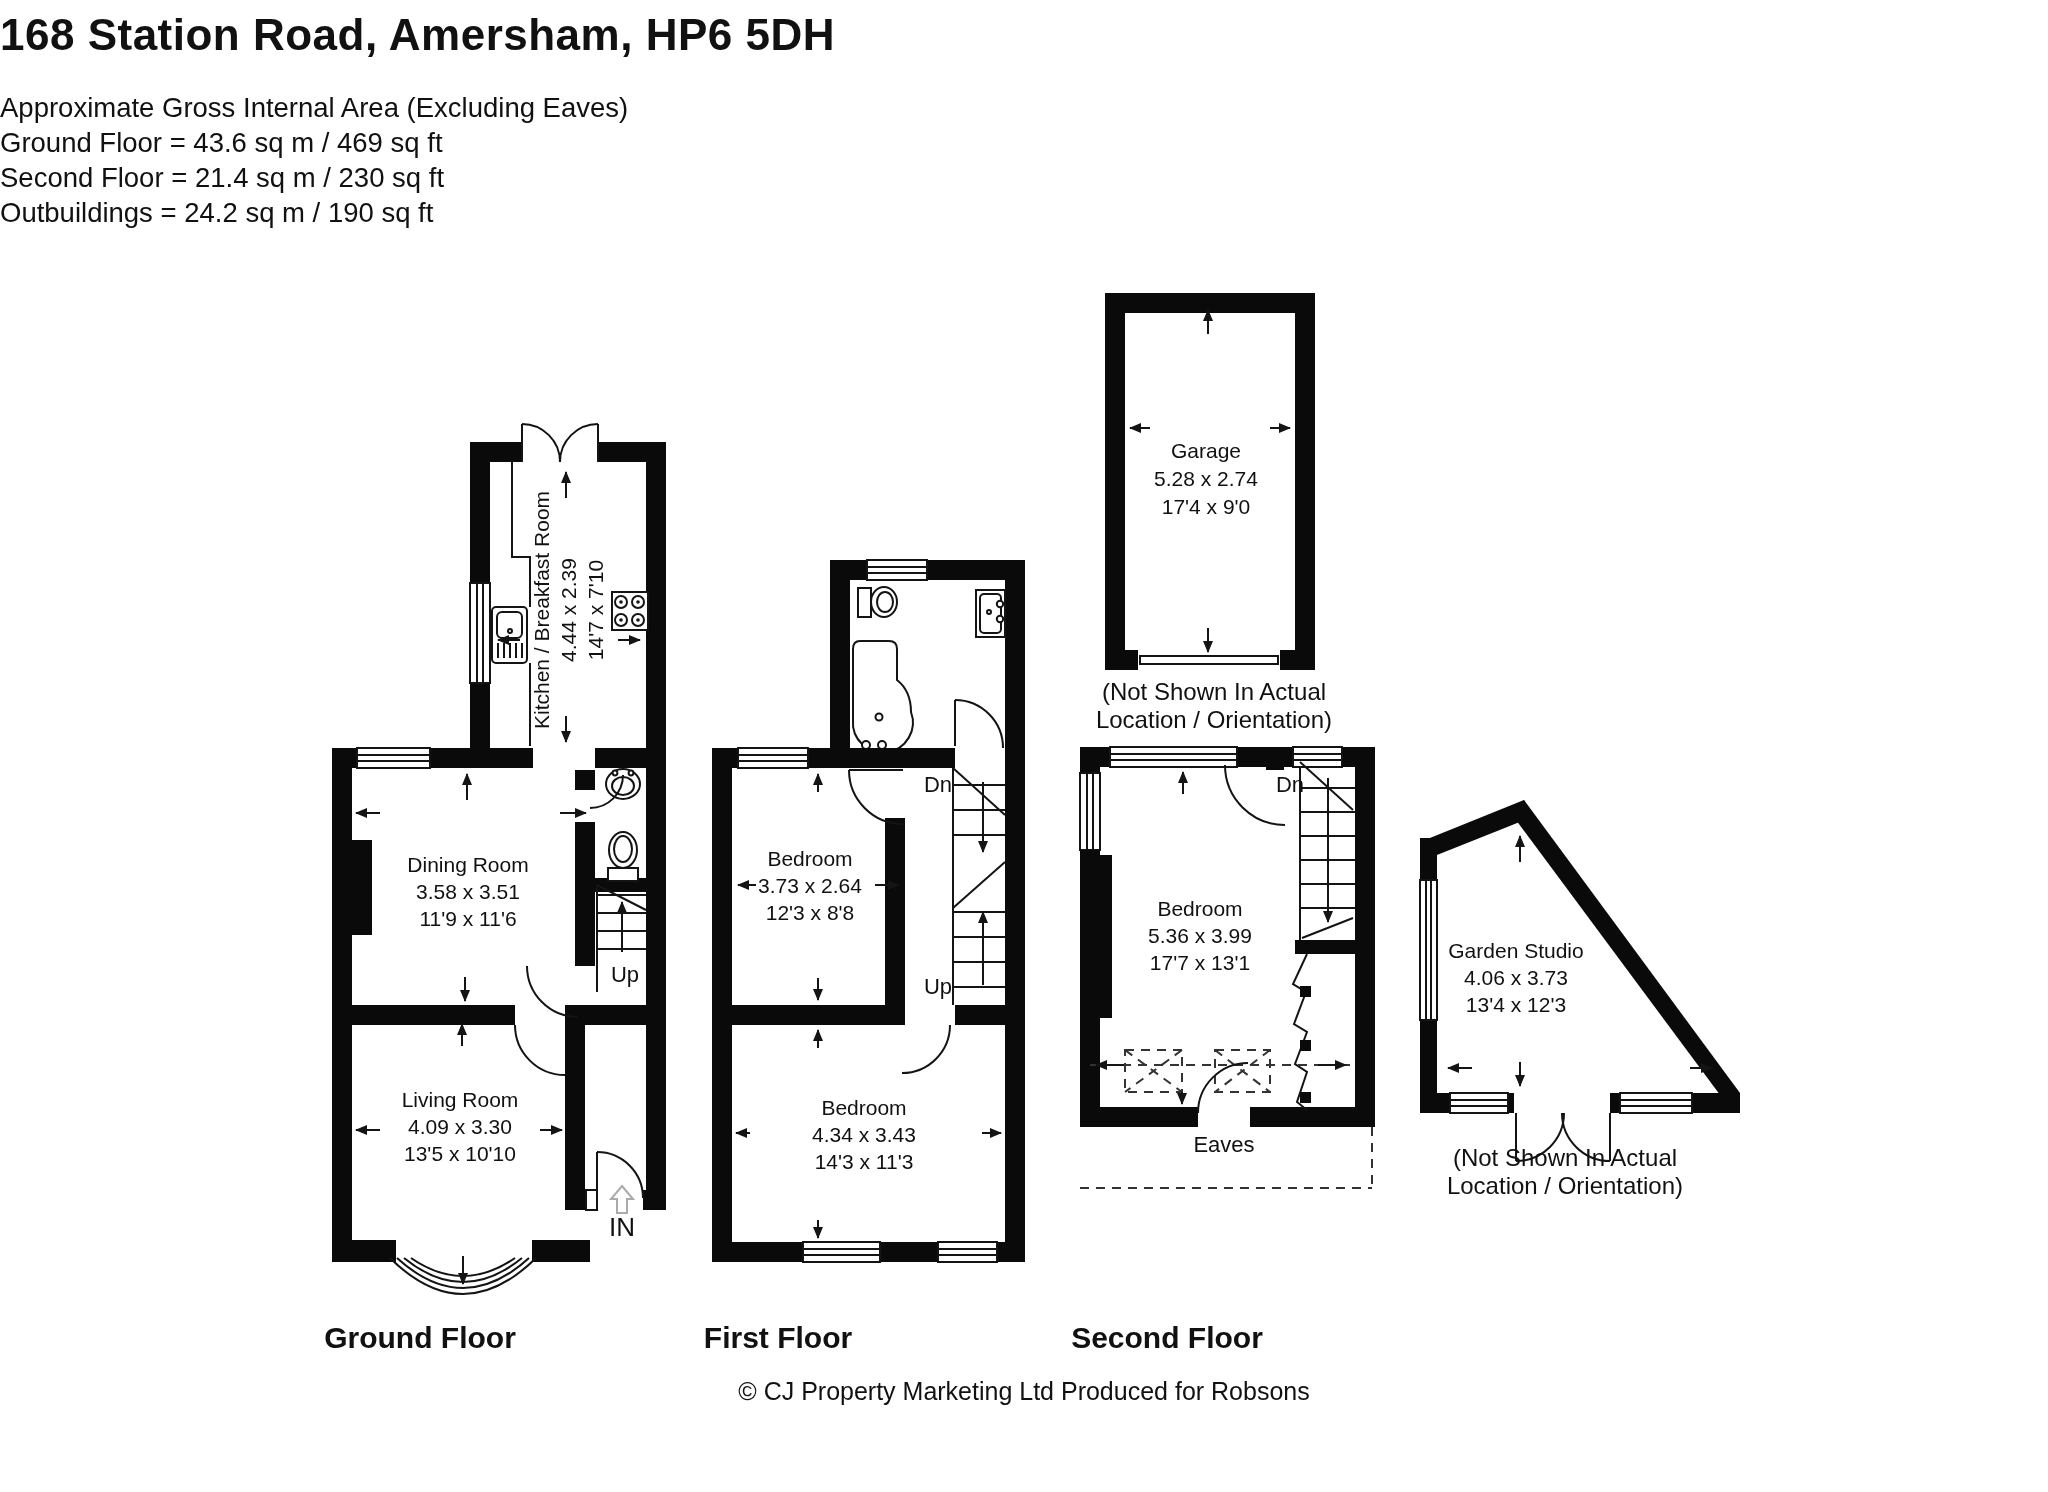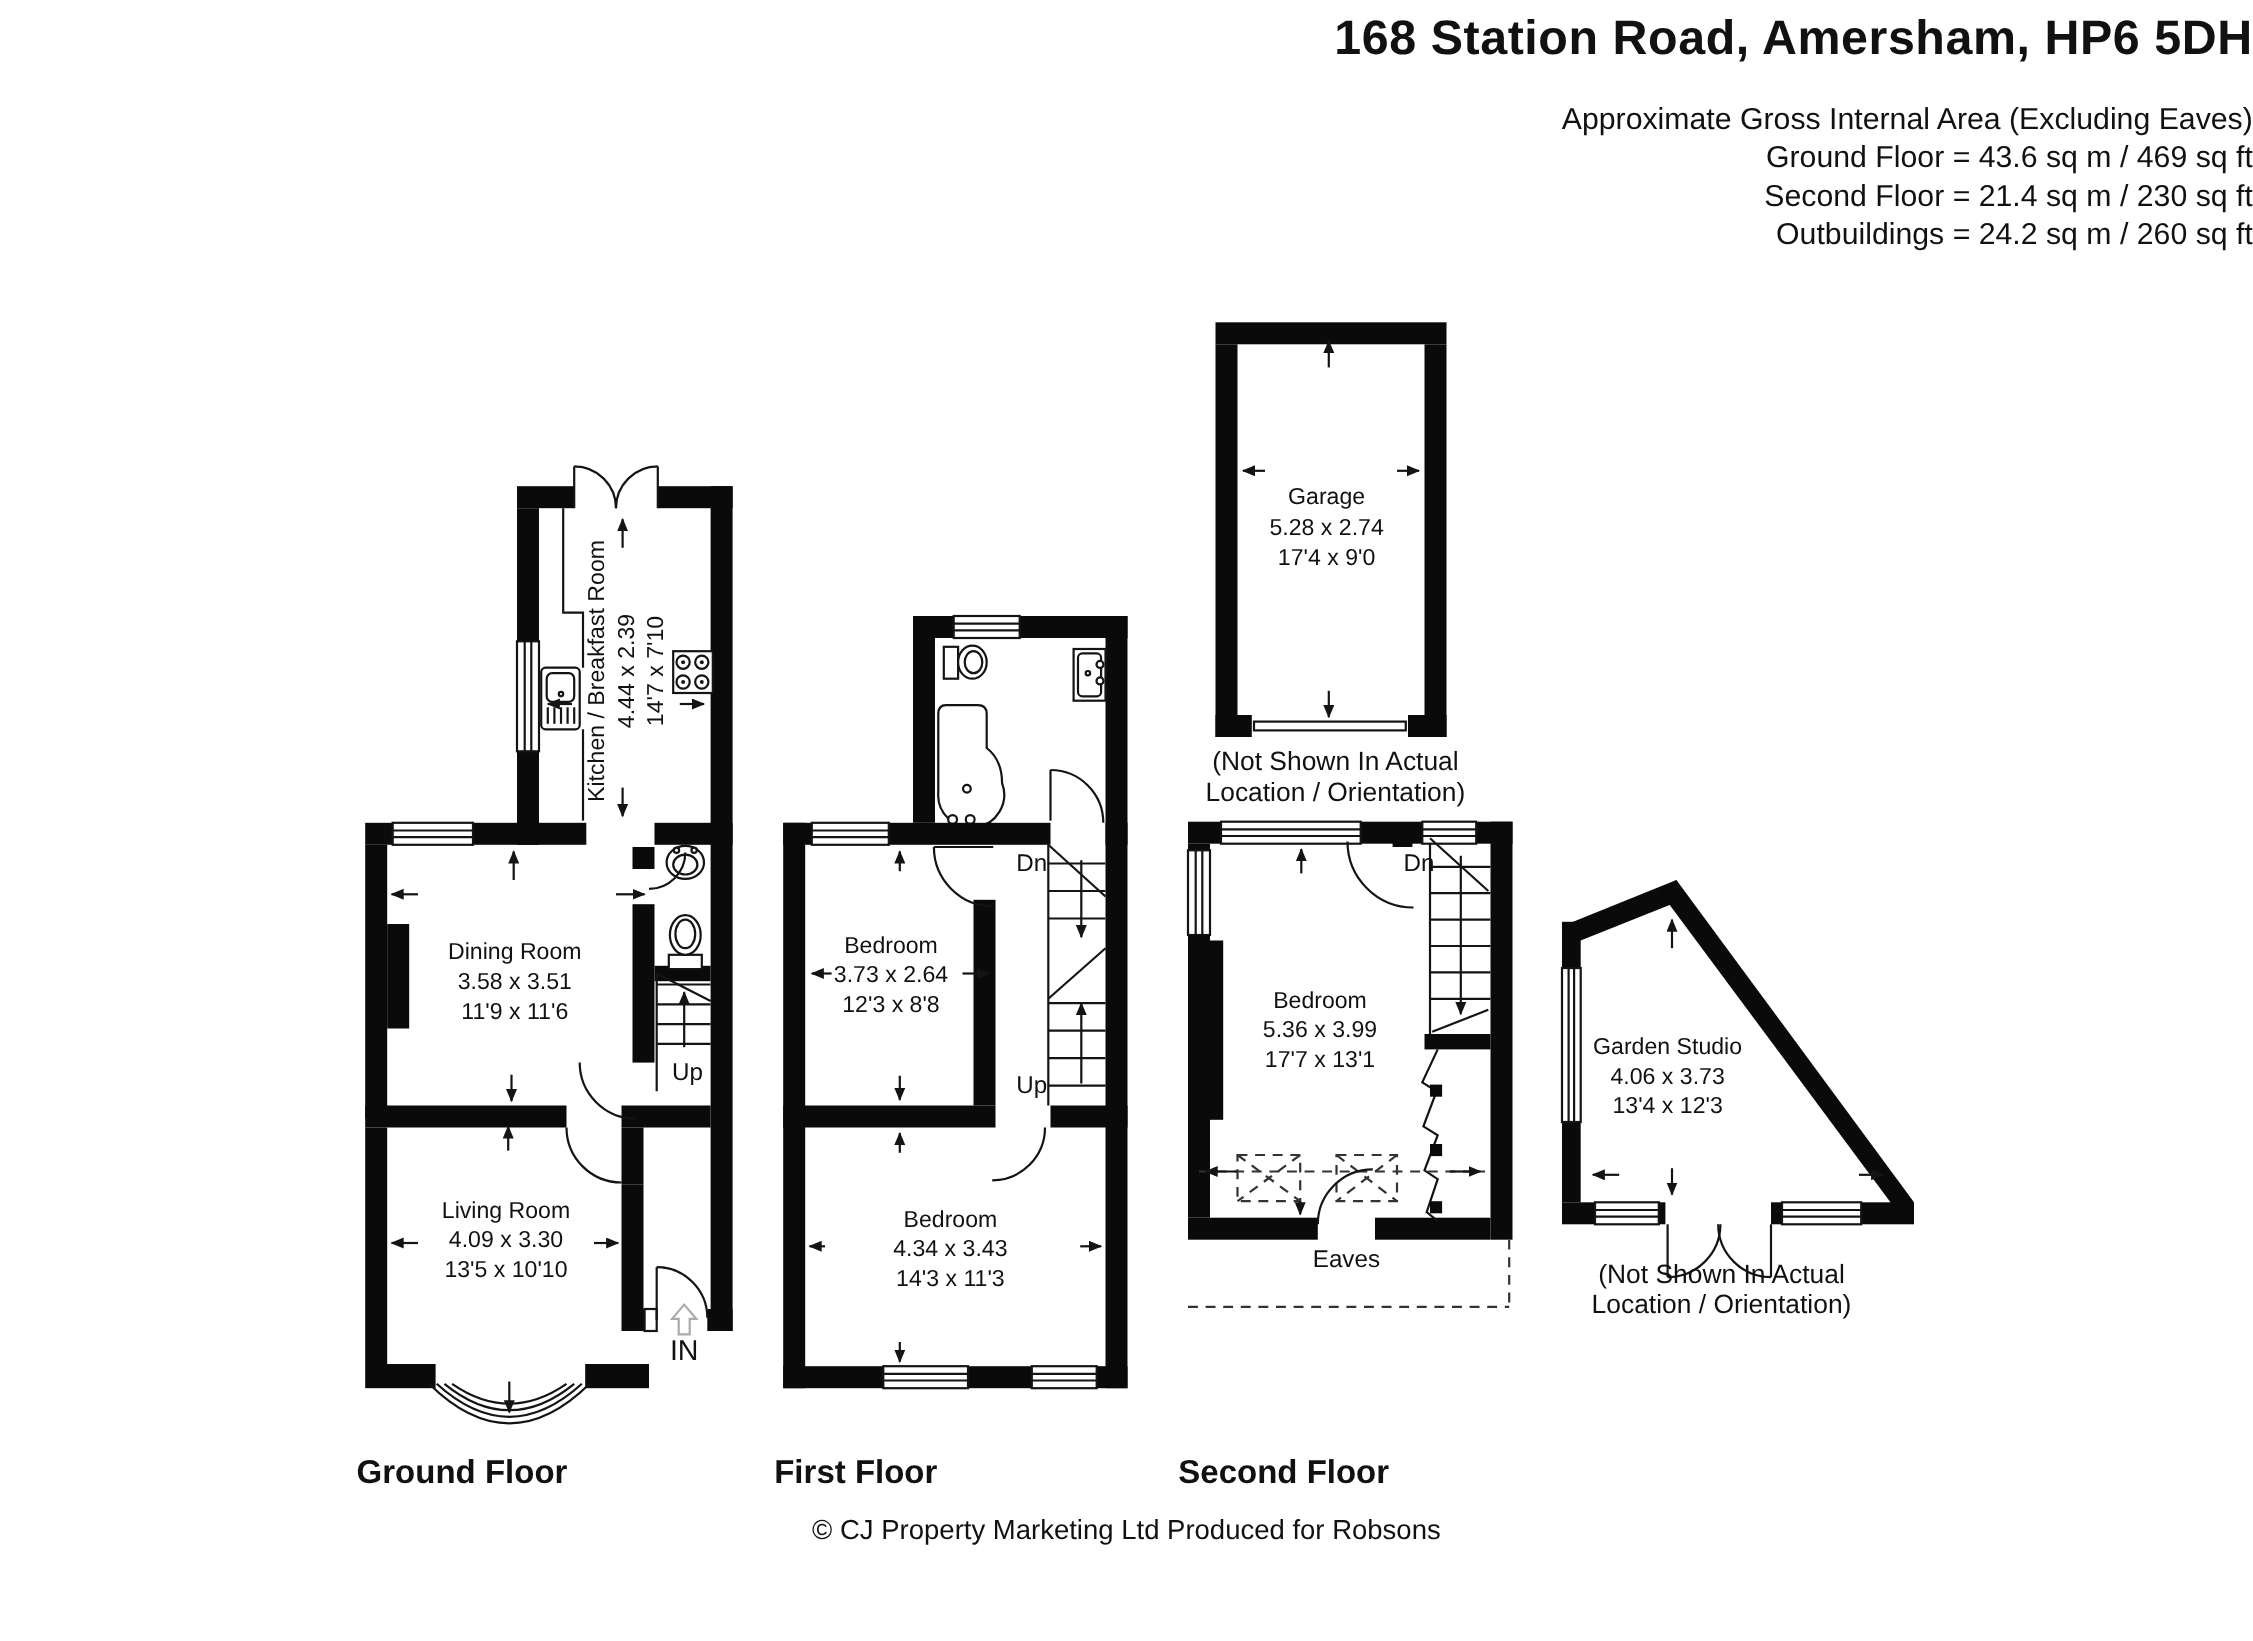--- a/index.html
+++ b/index.html
@@ -1,18 +1,18 @@
 <!DOCTYPE html>
 <html><head>
 <meta charset="utf-8">
 <style>
   html,body{margin:0;padding:0;background:#fff;}
   .page{position:relative;width:2048px;height:1492px;background:#fff;overflow:hidden;
         font-family:"Liberation Sans",sans-serif;color:#111;}
-  .hdr{position:absolute;left:0;right:0;top:10px;text-align:right;}
+  .hdr{position:absolute;left:0;right:0;top:10px;text-align:left;}
   .hdr h1{margin:0;font-size:44px;font-weight:bold;letter-spacing:0.5px;}
   .hdr .sub{margin-top:30px;font-size:27.5px;line-height:35px;}
   .ftr{position:absolute;left:0;right:0;top:1376px;text-align:center;
        font-size:25px;line-height:30.5px;}
   svg{position:absolute;left:0;top:0;}
   svg text{font-family:"Liberation Sans",sans-serif;fill:#111;}
   .rl{font-size:21px;text-anchor:middle;}          
   .hd{font-size:30px;font-weight:bold;text-anchor:middle;} 
   .mk{font-size:22px;text-anchor:middle;}          
   .in{font-size:26px;text-anchor:middle;}
@@ -29,21 +29,21 @@
 <body>
 
 <div class="page">
 
   <div class="hdr">
     <h1>168 Station Road, Amersham, HP6 5DH</h1>
     <div class="sub">
       <div>Approximate Gross Internal Area (Excluding Eaves)</div>
       <div>Ground Floor = 43.6 sq m / 469 sq ft</div>
       <div>Second Floor = 21.4 sq m / 230 sq ft</div>
-      <div>Outbuildings = 24.2 sq m / 260 sq ft</div>
+      <div>Outbuildings = 24.2 sq m / 190 sq ft</div>
     </div>
   </div>
 
   <svg width="2048" height="1492" viewBox="0 0 2048 1492">
     <defs>
       <marker id="ah" markerWidth="14" markerHeight="12" refX="11" refY="5" orient="auto" markerUnits="userSpaceOnUse">
         <path d="M0,0 L12,5 L0,10 Z" fill="#141414"></path>
       </marker>
     </defs>
 

